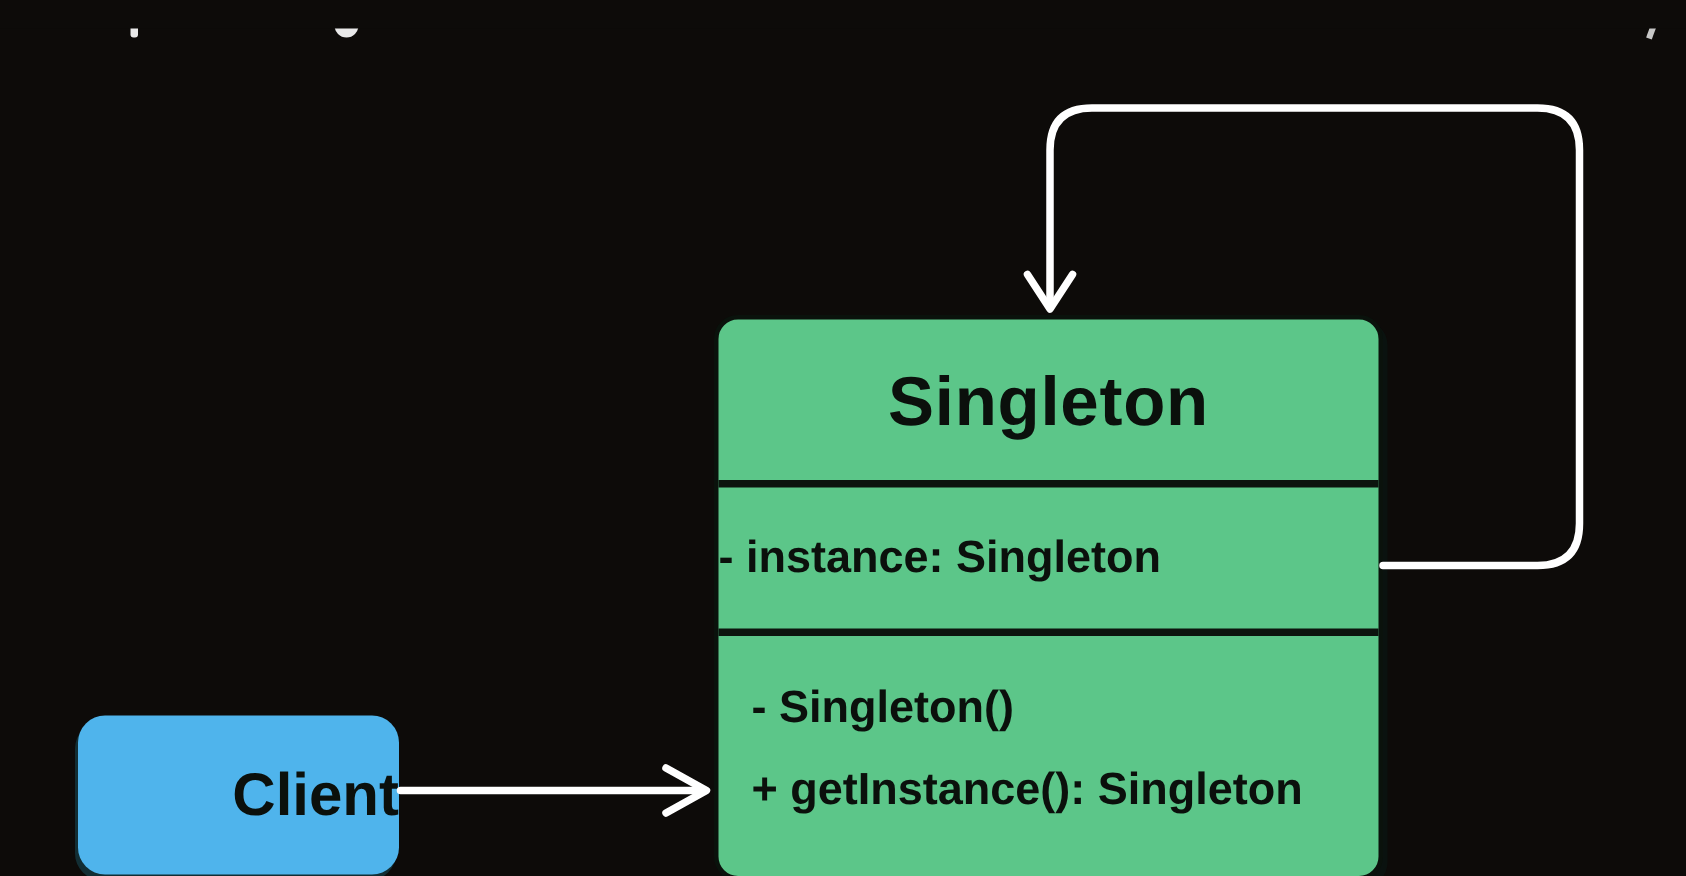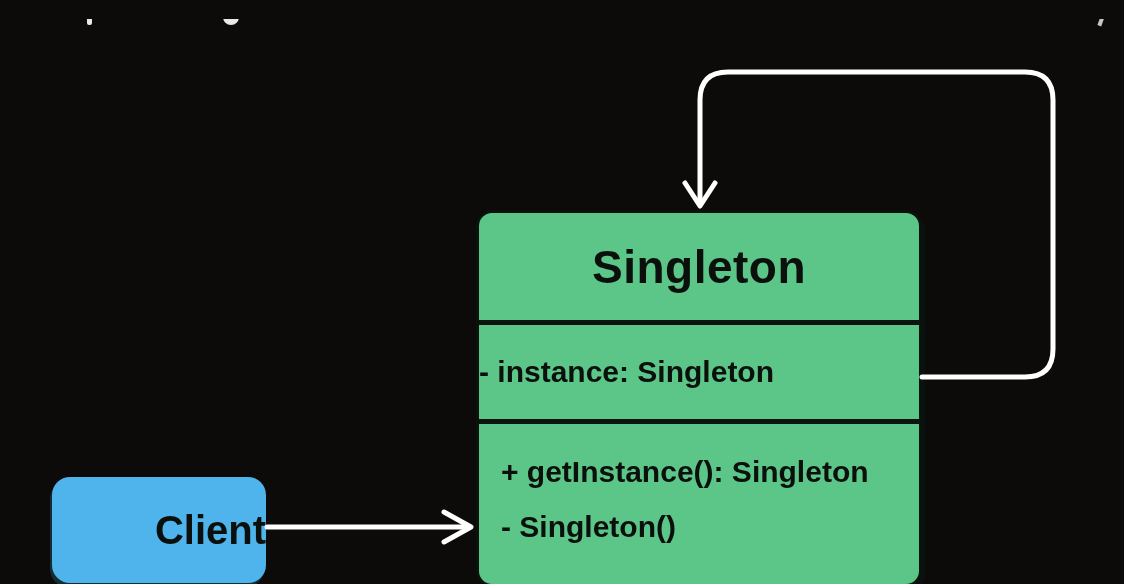--- a/index.html
+++ b/index.html
@@ -129,22 +129,22 @@
     <path d="M 922 358 L 1025 358 Q 1053 358 1053 330 L 1053 81 Q 1053 53 1025 53 L 728 53 Q 700 53 700 81 L 700 183"></path>
     <path d="M 685 164 L 700 187 L 715 164"></path>
   </svg>
 
   <div class="class-box">
     <div class="class-title">Singleton</div>
     <div class="class-attributes">
       <span>- instance: Singleton</span>
     </div>
     <div class="class-methods">
+      <div class="method-line">- Singleton()</div>
       <div class="method-line">+ getInstance(): Singleton</div>
-      <div class="method-line">- Singleton()</div>
     </div>
   </div>
 
   <div class="client-box">
     <span>Client</span>
   </div>
 
 </div>
 
 </body></html>

